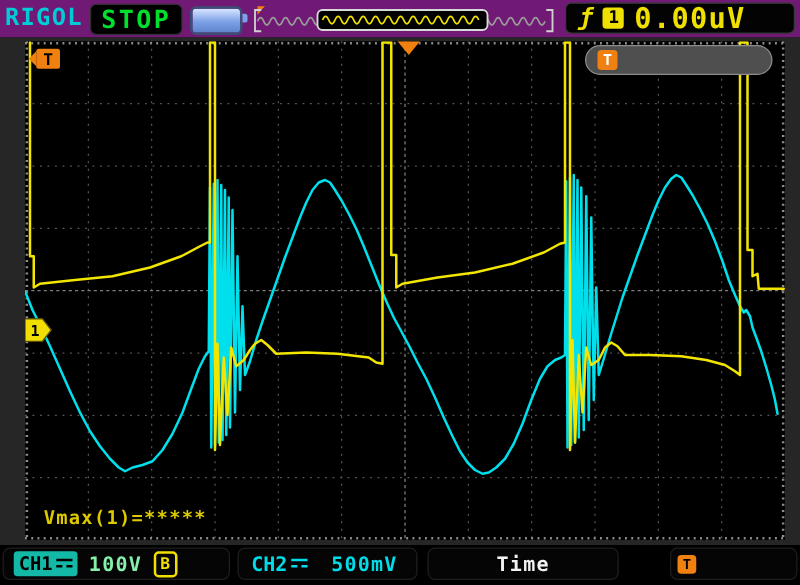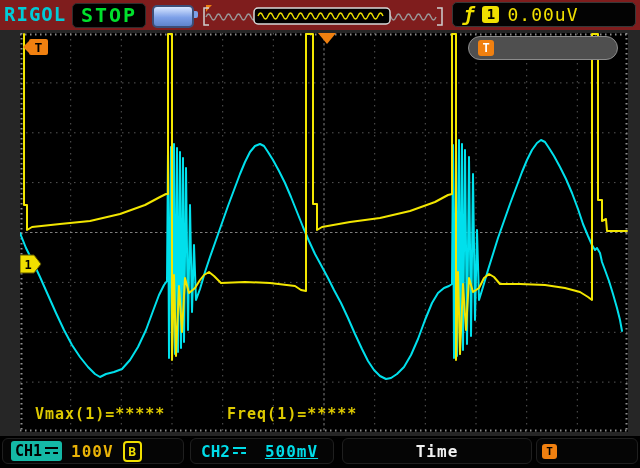--- a/index.html
+++ b/index.html
@@ -1,35 +1,35 @@
 <!DOCTYPE html>
 <html><head>
 <meta charset="utf-8">
 <style>
   html,body{margin:0;padding:0;background:#000;}
   #screen{position:relative;width:640px;height:468px;background:#0a0a0a;overflow:hidden;
           font-family:"DejaVu Sans Mono",monospace;}
   
-  #topbar{position:absolute;left:0;top:0;width:640px;height:30px;background:#7f1d1d;}
+  #topbar{position:absolute;left:0;top:0;width:640px;height:30px;background:#701a75;}
   .brand{position:absolute;left:4px;top:3px;color:#00ccd8;font-size:19px;font-weight:bold;letter-spacing:1px;}
   .stop-badge{position:absolute;left:72px;top:3px;width:72px;height:23px;background:#000;
               border:1px solid #2e2e2e;border-radius:5px;color:#00e02c;font-size:20px;font-weight:bold;
               letter-spacing:2px;text-align:center;line-height:23px;}
   .battery{position:absolute;left:152px;top:5px;width:38px;height:19px;border-radius:5px;
            background:linear-gradient(#d8e6ff,#7da0e8 55%,#5f84cc);border:2px solid #3c4e78;}
   .battery:after{content:"";position:absolute;right:-6px;top:4px;width:4px;height:7px;background:#7da0e8;
            border-radius:0 2px 2px 0;}
   .preview{position:absolute;left:200px;top:3px;width:246px;height:24px;}
   .trig-info{position:absolute;left:452px;top:2px;width:184px;height:25px;background:#030303;
              border:1px solid #383838;border-radius:5px;display:flex;align-items:center;gap:8px;
              padding:0 10px;box-sizing:border-box;}
   .edge-glyph{color:#f0e000;font-size:19px;font-weight:bold;font-style:italic;line-height:1;}
   .src-badge{width:17px;height:17px;background:#f0e000;border-radius:3px;color:#000;font-size:14px;
              font-weight:bold;text-align:center;line-height:17px;}
-  .trig-level{color:#f0e000;font-size:18px;font-weight:normal;letter-spacing:1px;}
+  .trig-level{color:#f0e000;font-size:23px;font-weight:bold;letter-spacing:1px;}
   
   #bezel{position:absolute;left:0;top:30px;width:640px;height:406px;background:#262626;}
   #grat{position:absolute;left:20px;top:3px;width:608px;height:399px;background:#000;}
   #scope-svg{position:absolute;left:0;top:0;}
   
   .freq-badge{position:absolute;left:468px;top:36px;width:150px;height:24px;background:#4f4f4f;
               border:1px solid #8c8c8c;border-radius:12px;display:flex;align-items:center;gap:7px;
               padding:0 9px;box-sizing:border-box;z-index:5;}
   .freq-badge .t-icon{width:16px;height:16px;background:#f08010;border-radius:3px;color:#fff;
               font-size:12px;font-weight:bold;text-align:center;line-height:16px;flex:0 0 auto;}
@@ -37,32 +37,32 @@
   
   .meas{position:absolute;color:#ddc900;font-size:15px;font-weight:bold;letter-spacing:1px;z-index:4;}
   #meas-vmax{left:35px;top:405px;text-align:center;}
   #meas-freq{left:227px;top:405px;}
   
   #botbar{position:absolute;left:0;top:436px;width:640px;height:32px;background:#000;}
   .bgroup{position:absolute;top:2px;height:26px;background:#050505;border:1px solid #1f1f1f;
           border-radius:6px;display:flex;align-items:center;box-sizing:border-box;}
   #grp-ch1{left:2px;width:182px;padding:0 8px;gap:9px;}
   #grp-ch2{left:190px;width:144px;padding:0 10px;gap:19px;}
-  #grp-time{left:342px;width:190px;padding:0 10px;gap:10px;justify-content:center;flex-direction:column;}
+  #grp-time{left:342px;width:153px;padding:0 10px;gap:10px;justify-content:center;flex-direction:column;}
   #grp-toff{left:536px;width:102px;padding:0 5px;gap:3px;}
   .ch1-badge{background:#14b8a6;border-radius:3px;height:20px;display:flex;align-items:center;
              padding:0 4px;gap:3px;color:#000;font-size:15px;font-weight:bold;}
   .coupling{width:13px;height:9px;position:relative;}
   .coupling .cl1{position:absolute;left:0;top:0;width:100%;height:0;border-top:2px solid currentColor;}
   .coupling .cl2{position:absolute;left:0;top:5px;width:100%;height:0;border-top:2px dashed currentColor;}
-  .ch1-scale{color:#eab308;font-size:16px;font-weight:bold;letter-spacing:1px;}
+  .ch1-scale{color:#86efac;font-size:16px;font-weight:bold;letter-spacing:1px;}
   .bw-badge{border:2px solid #f0df00;border-radius:4px;width:15px;height:17px;color:#f0df00;
             font-size:13px;font-weight:bold;text-align:center;line-height:17px;}
   .ch2-label{color:#00dce8;font-size:16px;font-weight:bold;display:flex;align-items:center;gap:3px;}
-  .ch2-scale{color:#00dce8;font-size:16px;font-weight:bold;letter-spacing:1px;text-decoration:underline;}
+  .ch2-scale{color:#00dce8;font-size:16px;font-weight:bold;letter-spacing:1px;}
   .time-label,.time-value{color:#f2f2f2;font-size:16px;font-weight:bold;letter-spacing:1px;}
   .toff-icon{width:15px;height:15px;background:#f08010;border-radius:3px;color:#000;font-size:11px;
              font-weight:bold;text-align:center;line-height:15px;flex:0 0 auto;}
   .toff-value{color:#f59300;font-size:15px;font-weight:bold;}
 </style>
 </head>
 <body>
 
 <div id="screen">
 
@@ -142,21 +142,20 @@
         </g>
       </svg>
     </div>
   </div>
 
   <div class="freq-badge">
     <span class="t-icon">T</span>
   </div>
 
   <div class="meas" id="meas-vmax">Vmax(1)=*****</div>
-  <div class="meas" id="meas-freq">Freq(1)=*****</div>
 
   <div id="botbar">
 
     <div class="bgroup" id="grp-ch1">
       <span class="ch1-badge">
         <span>CH1</span>
         <span class="coupling" style="color:#000;">
           <span class="cl1"></span>
             <span class="cl2"></span>
         </span>

